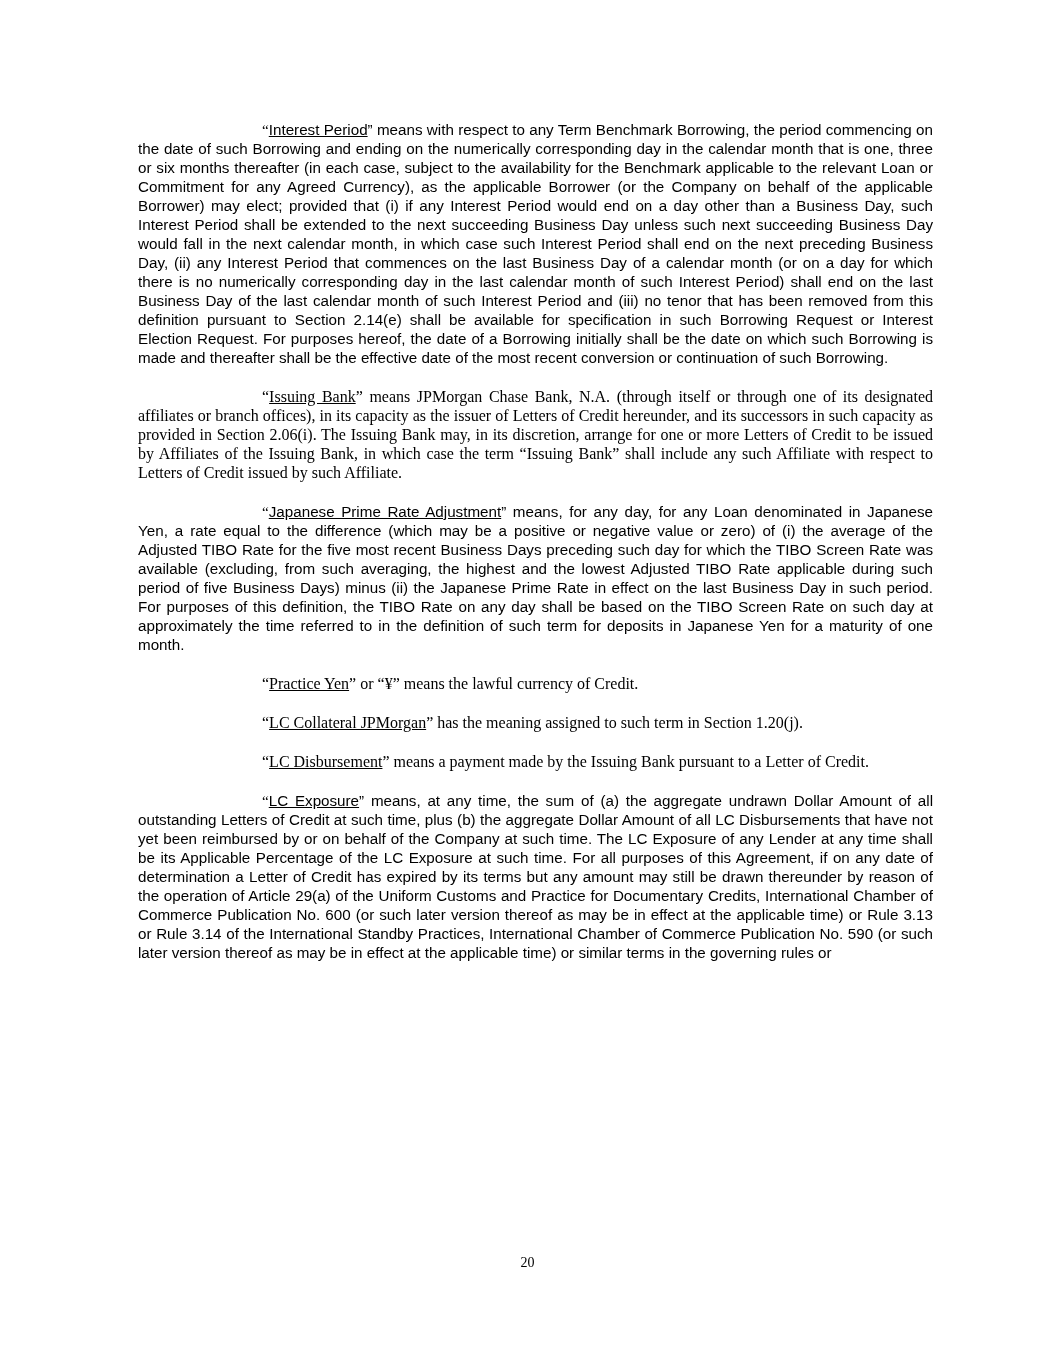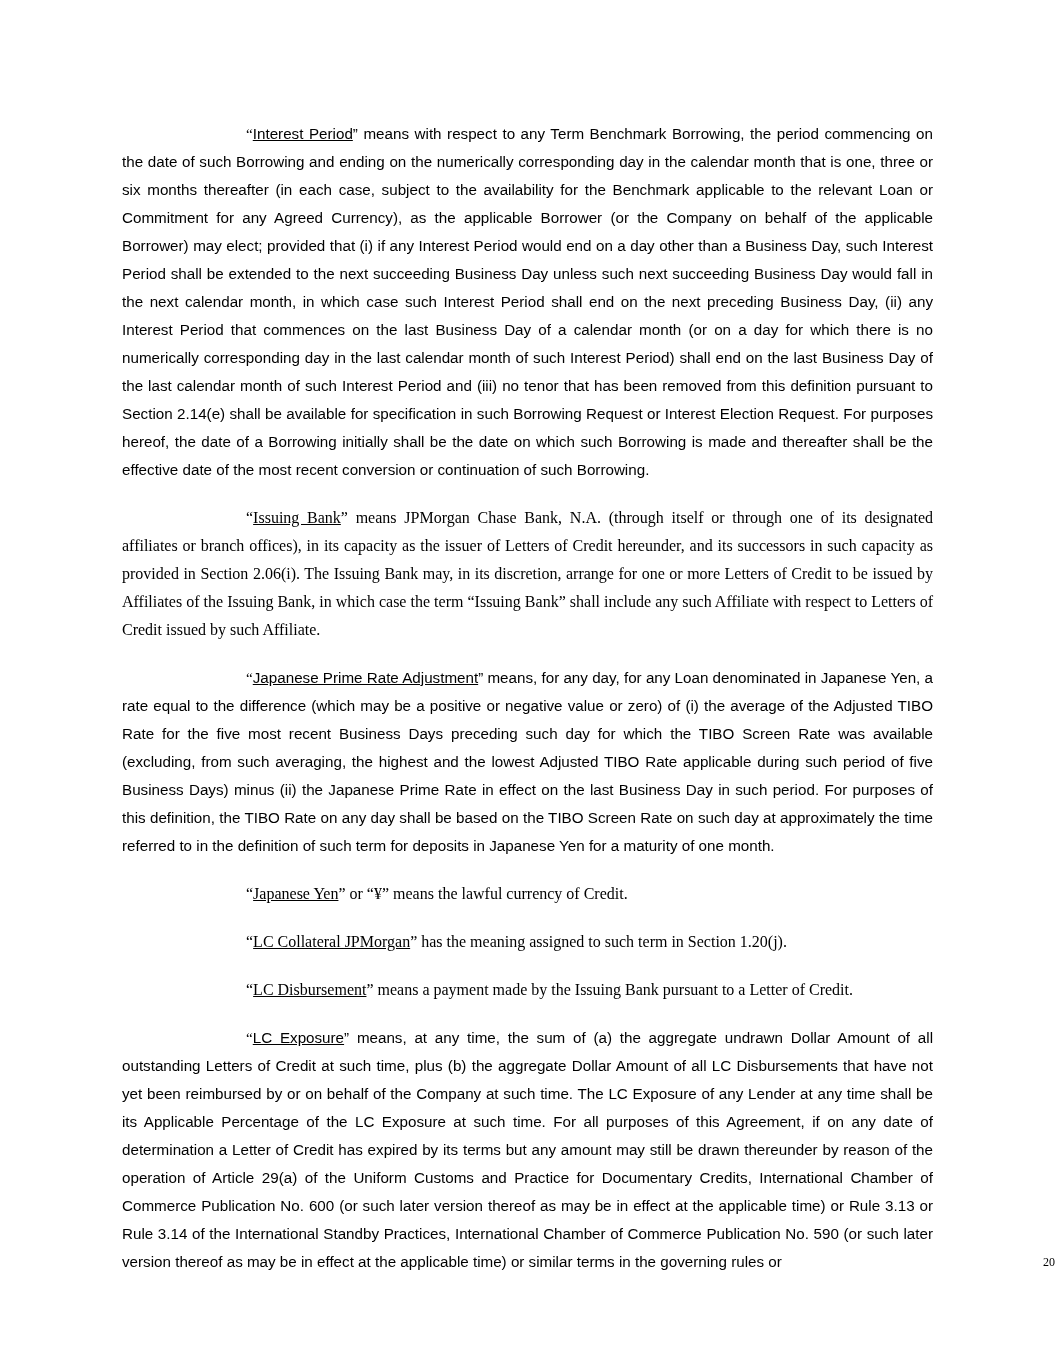--- a/index.html
+++ b/index.html
@@ -17,46 +17,46 @@
     position: relative;
     width: 1055px;
     height: 1365px;
     box-sizing: border-box;
     padding: 120px 122px 0 122px;
   }
   .doc-body {
     width: 811px;
   }
   p.para {
-    margin: 0 0 20px 0;
+    margin: 0 0 20px 16px;
     font-size: 15.2px;
-    line-height: 28px;
+    line-height: 19px;
     text-align: justify;
     text-justify: inter-word;
     text-indent: 0;
   }
   p.para .indent {
     display: inline-block;
     width: 124px;
   }
   p.para.serif-mix {
     font-family: "Liberation Serif", serif;
     font-size: 16px;
   }
   .term {
     text-decoration: underline;
   }
   .page-number {
     position: absolute;
     left: 0;
     right: 0;
     top: 1255px;
-    text-align: right;
+    text-align: center;
     font-family: "Liberation Serif", serif;
-    font-size: 12px;
+    font-size: 14px;
   }
   .quote {
     font-family: "Liberation Serif", serif;
   }
 </style>
 </head>
 <body>
 
 <div class="page">
   <div class="doc-body">
@@ -68,21 +68,21 @@
     <p class="para serif-mix">
       <span class="indent"></span><span class="quote">“</span><span class="term">Issuing Bank</span><span>” means JPMorgan Chase Bank, N.A. (through itself or through one of its designated affiliates or branch offices), in its capacity as the issuer of Letters of Credit hereunder, and its successors in such capacity as provided in Section 2.06(i).  The Issuing Bank may, in its discretion, arrange for one or more Letters of Credit to be issued by Affiliates of the Issuing Bank, in which case the term “Issuing Bank” shall include any such Affiliate with respect to Letters of Credit issued by such Affiliate.</span>
     </p>
 
 
     <p class="para">
       <span class="indent"></span><span class="quote">“</span><span class="term">Japanese Prime Rate Adjustment</span><span>” means, for any day, for any Loan denominated in Japanese Yen, a rate equal to the difference (which may be a positive or negative value or zero) of (i) the average of the Adjusted TIBO Rate for the five most recent Business Days preceding such day for which the TIBO Screen Rate was available (excluding, from such averaging, the highest and the lowest Adjusted TIBO Rate applicable during such period of five Business Days) minus (ii) the Japanese Prime Rate in effect on the last Business Day in such period. For purposes of this definition, the TIBO Rate on any day shall be based on the TIBO Screen Rate on such day at approximately the time referred to in the definition of such term for deposits in Japanese Yen for a maturity of one month.</span>
     </p>
 
     <p class="para serif-mix">
-      <span class="indent"></span><span class="quote">“</span><span class="term">Japanese Yen</span><span>” or “¥” means the lawful currency of Credit.</span>
+      <span class="indent"></span><span class="quote">“</span><span class="term">Practice Yen</span><span>” or “¥” means the lawful currency of Credit.</span>
     </p>
 
     <p class="para serif-mix">
       <span class="indent"></span><span class="quote">“</span><span class="term">LC Collateral JPMorgan</span><span>” has the meaning assigned to such term in Section 1.20(j).</span>
     </p>
 
     <p class="para serif-mix">
       <span class="indent"></span><span class="quote">“</span><span class="term">LC Disbursement</span><span>” means a payment made by the Issuing Bank pursuant to a Letter of Credit.</span>
     </p>
 

